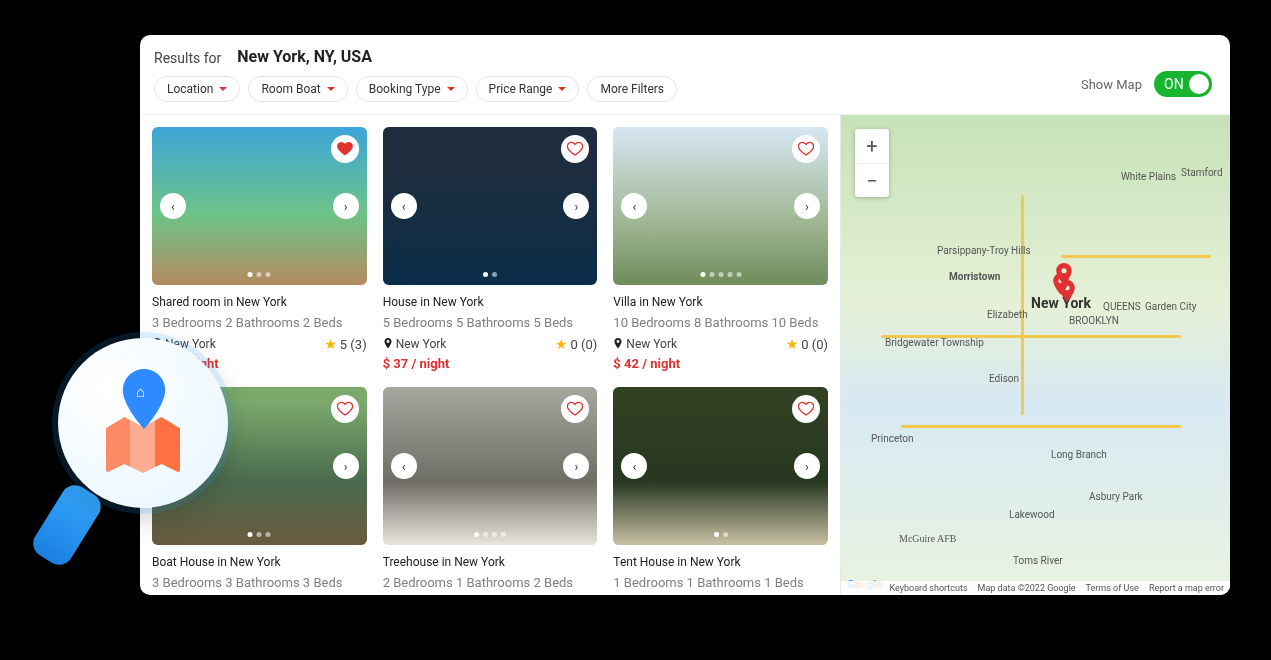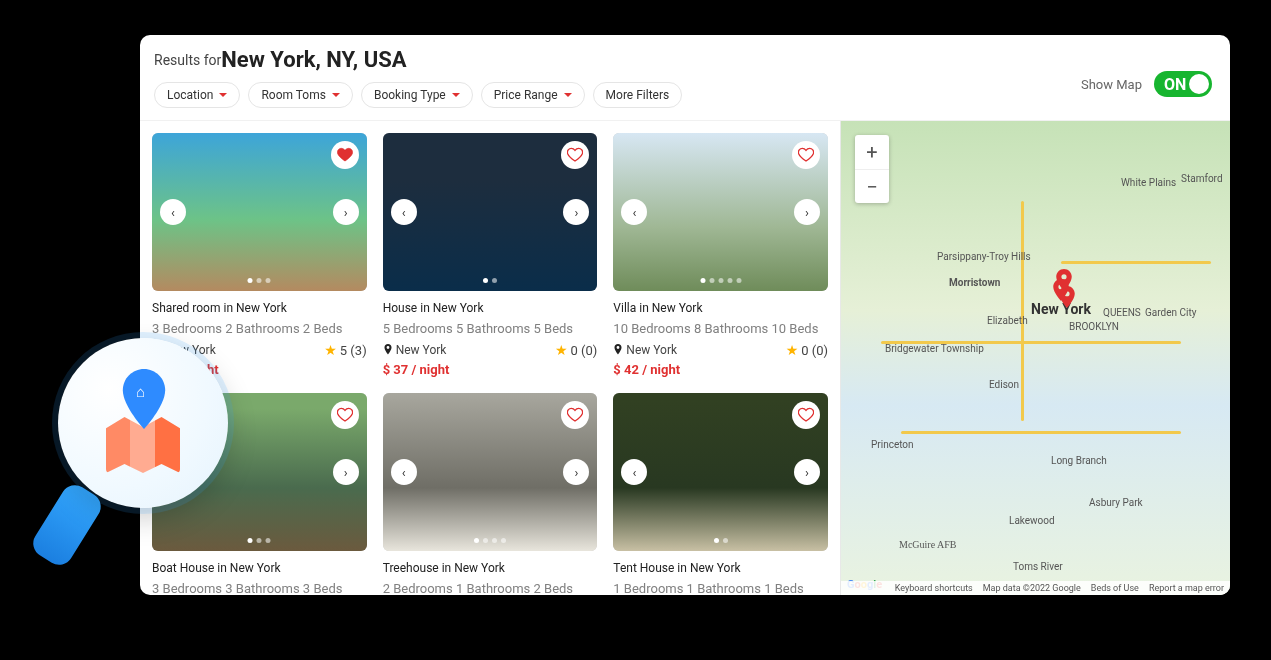--- a/index.html
+++ b/index.html
@@ -1,25 +1,25 @@
 <!DOCTYPE html>
 <html><head>
 <meta charset="utf-8">
 <style>
 * { margin: 0; padding: 0; box-sizing: border-box; font-family: -apple-system, BlinkMacSystemFont, "Segoe UI", Roboto, Arial, sans-serif; }
 body { background: #000; width: 1271px; height: 660px; position: relative; overflow: hidden; }
 .app-window { position: absolute; left: 140px; top: 35px; width: 1090px; height: 560px; background: #fff; border-radius: 10px; display: flex; flex-direction: column; overflow: hidden; box-shadow: 0 4px 24px rgba(0,0,0,.25); }
 .header { padding: 12px 14px 0 14px; }
-.results-row { display: flex; align-items: center; gap: 0; }
+.results-row { display: flex; align-items: flex-end; gap: 16px; }
 .results-for { font-size: 14px; color: #444; }
-.results-location { font-size: 22px; font-weight: 700; color: #222; }
+.results-location { font-size: 16px; font-weight: 700; color: #222; }
 .show-map-wrap { position: absolute; right: 18px; top: 36px; display: flex; align-items: center; gap: 12px; }
 .show-map-label { font-size: 13px; color: #666; }
 .toggle { width: 58px; height: 26px; background: #17b52f; border-radius: 13px; position: relative; cursor: pointer; display: flex; align-items: center; }
-.toggle-text { color: #fff; font-size: 16px; font-weight: 700; margin-left: 10px; }
+.toggle-text { color: #fff; font-size: 14px; font-weight: 400; margin-left: 10px; }
 .toggle-knob { position: absolute; right: 3px; top: 3px; width: 20px; height: 20px; background: #fff; border-radius: 50%; }
 .filters { display: flex; gap: 8px; padding: 10px 14px 12px 14px; border-bottom: 1px solid #f1f1f1; }
 .filter-pill { display: inline-flex; align-items: center; gap: 6px; border: 1px solid #e5e5e5; background: #fff; border-radius: 18px; padding: 5px 12px; font-size: 12px; color: #333; cursor: pointer; }
 .caret { width: 0; height: 0; border-left: 4px solid transparent; border-right: 4px solid transparent; border-top: 4px solid #e03131; }
 .content { flex: 1; display: flex; overflow: hidden; }
 .listings { width: 700px; overflow-y: auto; padding: 12px; }
 .grid { display: grid; grid-template-columns: repeat(3, 1fr); gap: 16px; }
 .card { display: flex; flex-direction: column; }
 .card-img { position: relative; width: 100%; height: 158px; border-radius: 6px; overflow: hidden; background: #ccc; }
 .img-bg { position: absolute; inset: 0; }
@@ -92,21 +92,21 @@
       <span class="toggle-knob"></span>
     </div>
   </div>
 
   <div class="filters" id="filters">
       <div class="filter-pill">
         <span>Location</span>
         <span class="caret"></span>
       </div>
       <div class="filter-pill">
-        <span>Room Toms</span>
+        <span>Room Boat</span>
         <span class="caret"></span>
       </div>
       <div class="filter-pill">
         <span>Booking Type</span>
         <span class="caret"></span>
       </div>
       <div class="filter-pill">
         <span>Price Range</span>
         <span class="caret"></span>
       </div>
@@ -315,21 +315,21 @@
       <div class="pin p2"><svg viewBox="0 0 24 34">
             <path d="M12 0C5.4 0 0 5.4 0 12c0 9 12 22 12 22s12-13 12-22C24 5.4 18.6 0 12 0zm0 16a4 4 0 110-8 4 4 0 010 8z"></path>
           </svg></div>
       <div class="pin p3"><svg viewBox="0 0 24 34">
             <path d="M12 0C5.4 0 0 5.4 0 12c0 9 12 22 12 22s12-13 12-22C24 5.4 18.6 0 12 0zm0 16a4 4 0 110-8 4 4 0 010 8z"></path>
           </svg></div>
       <div class="map-logo"><span class="g1">G</span><span class="g2">o</span><span class="g3">o</span><span class="g4">g</span><span class="g5">l</span><span class="g6">e</span></div>
       <div class="map-footer">
         <span>Keyboard shortcuts</span>
         <span>Map data ©2022 Google</span>
-        <span>Beds of Use</span>
+        <span>Terms of Use</span>
         <span>Report a map error</span>
       </div>
     </div>
   </div>
 </div>
 
 <div class="magnifier">
   <div class="mag-handle"></div>
   <div class="mag-circle">
     <div class="mag-icon">

